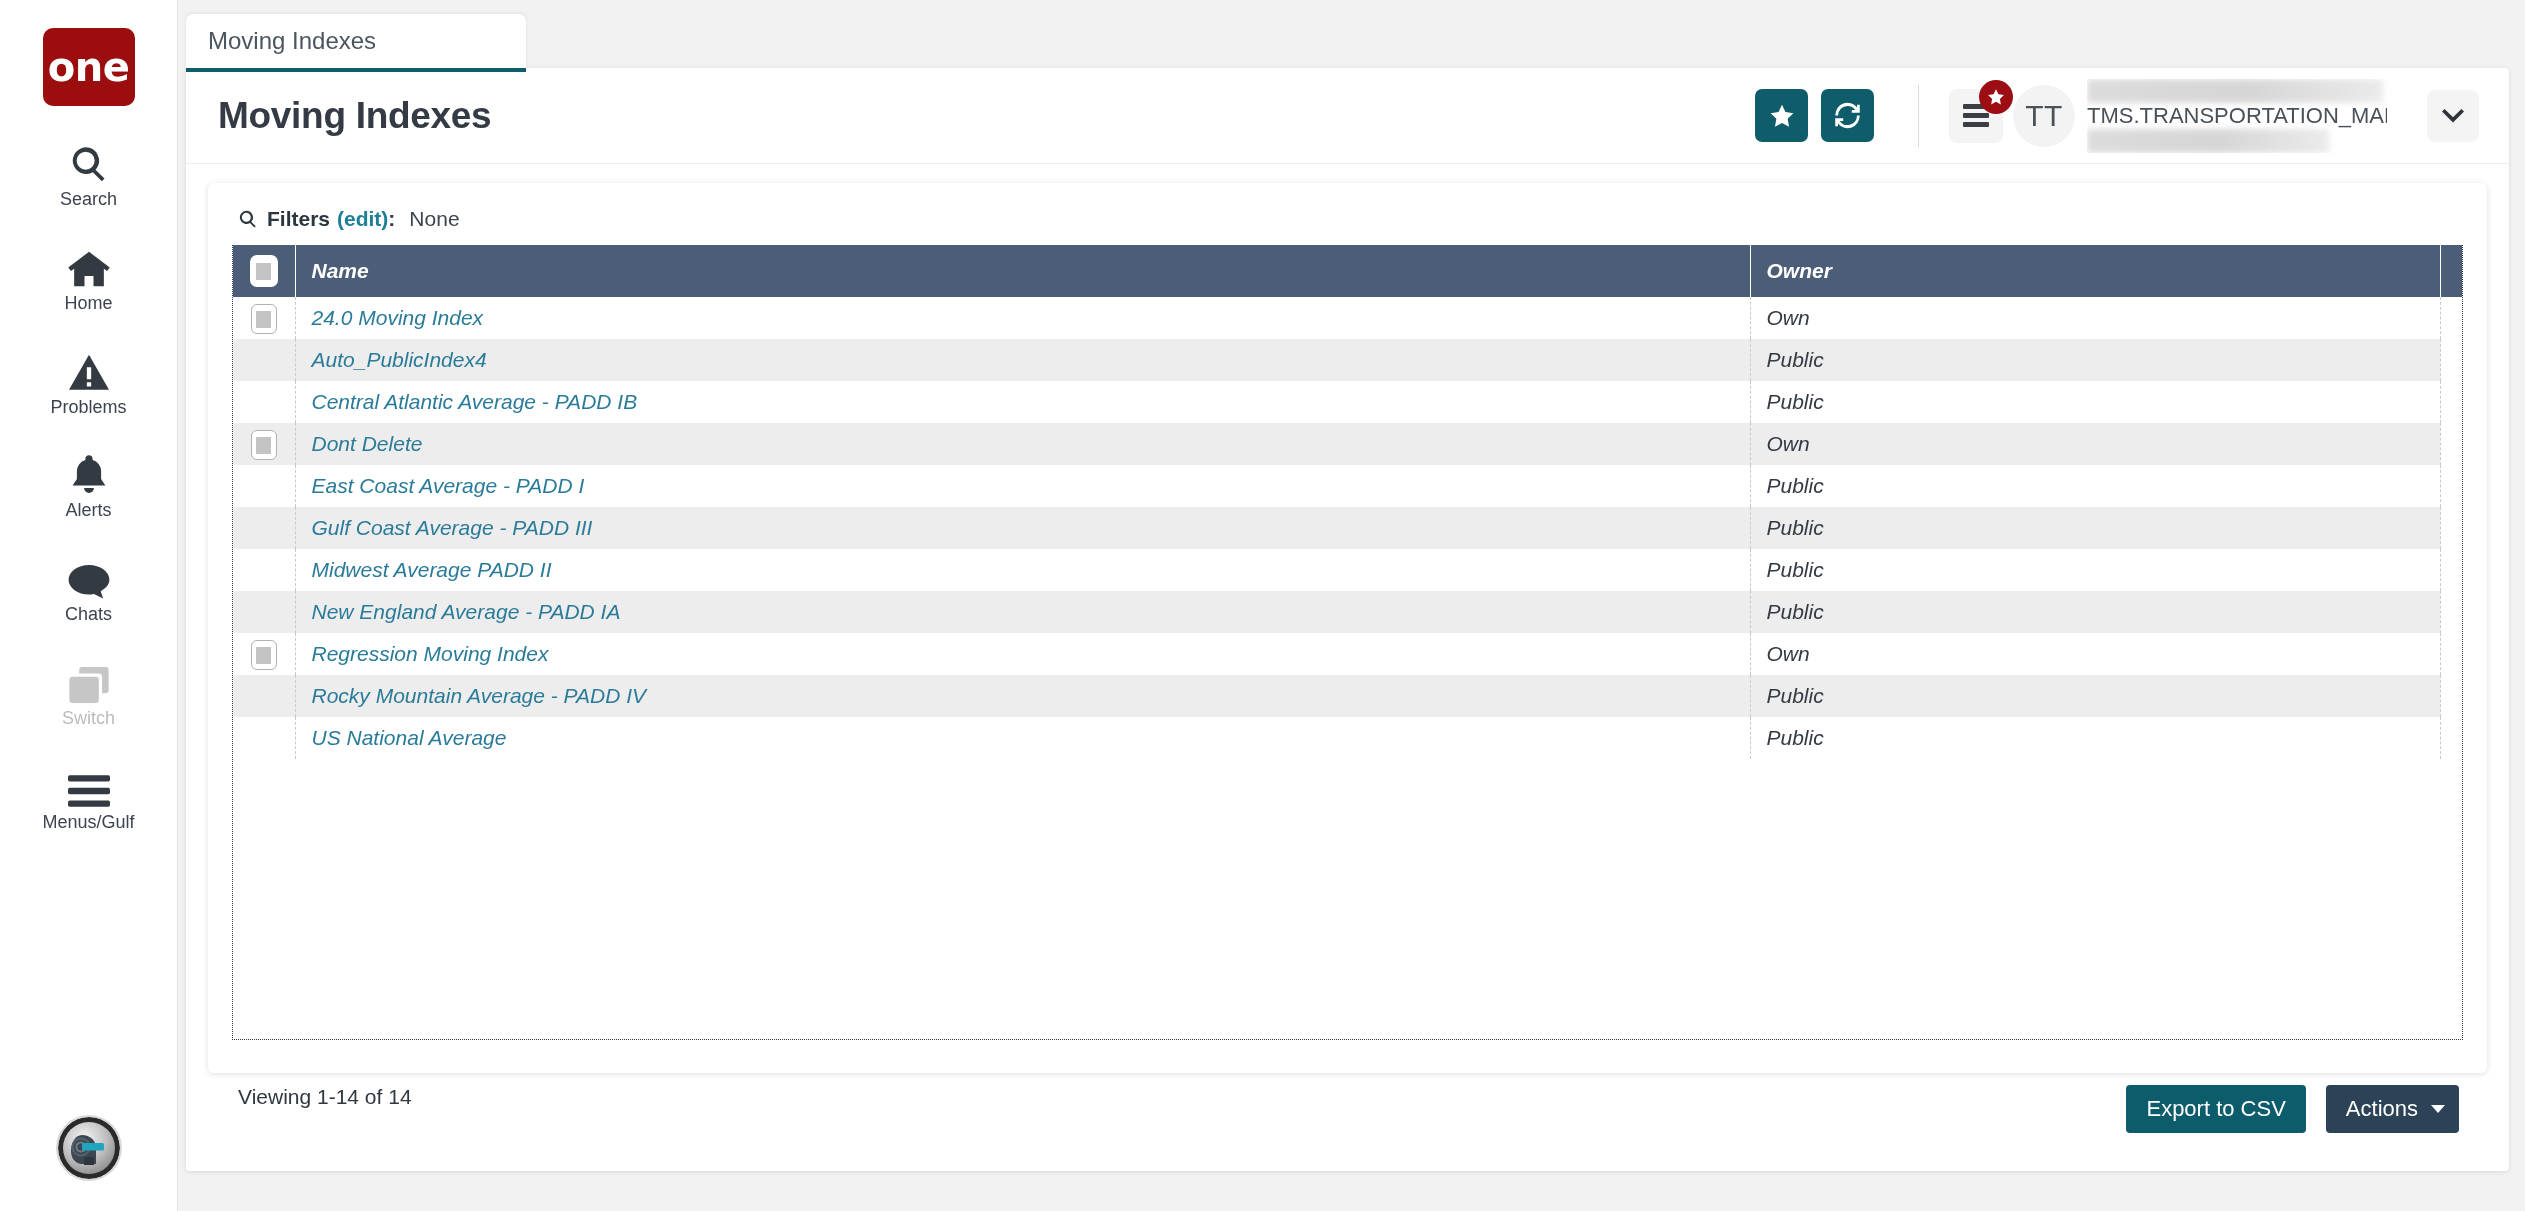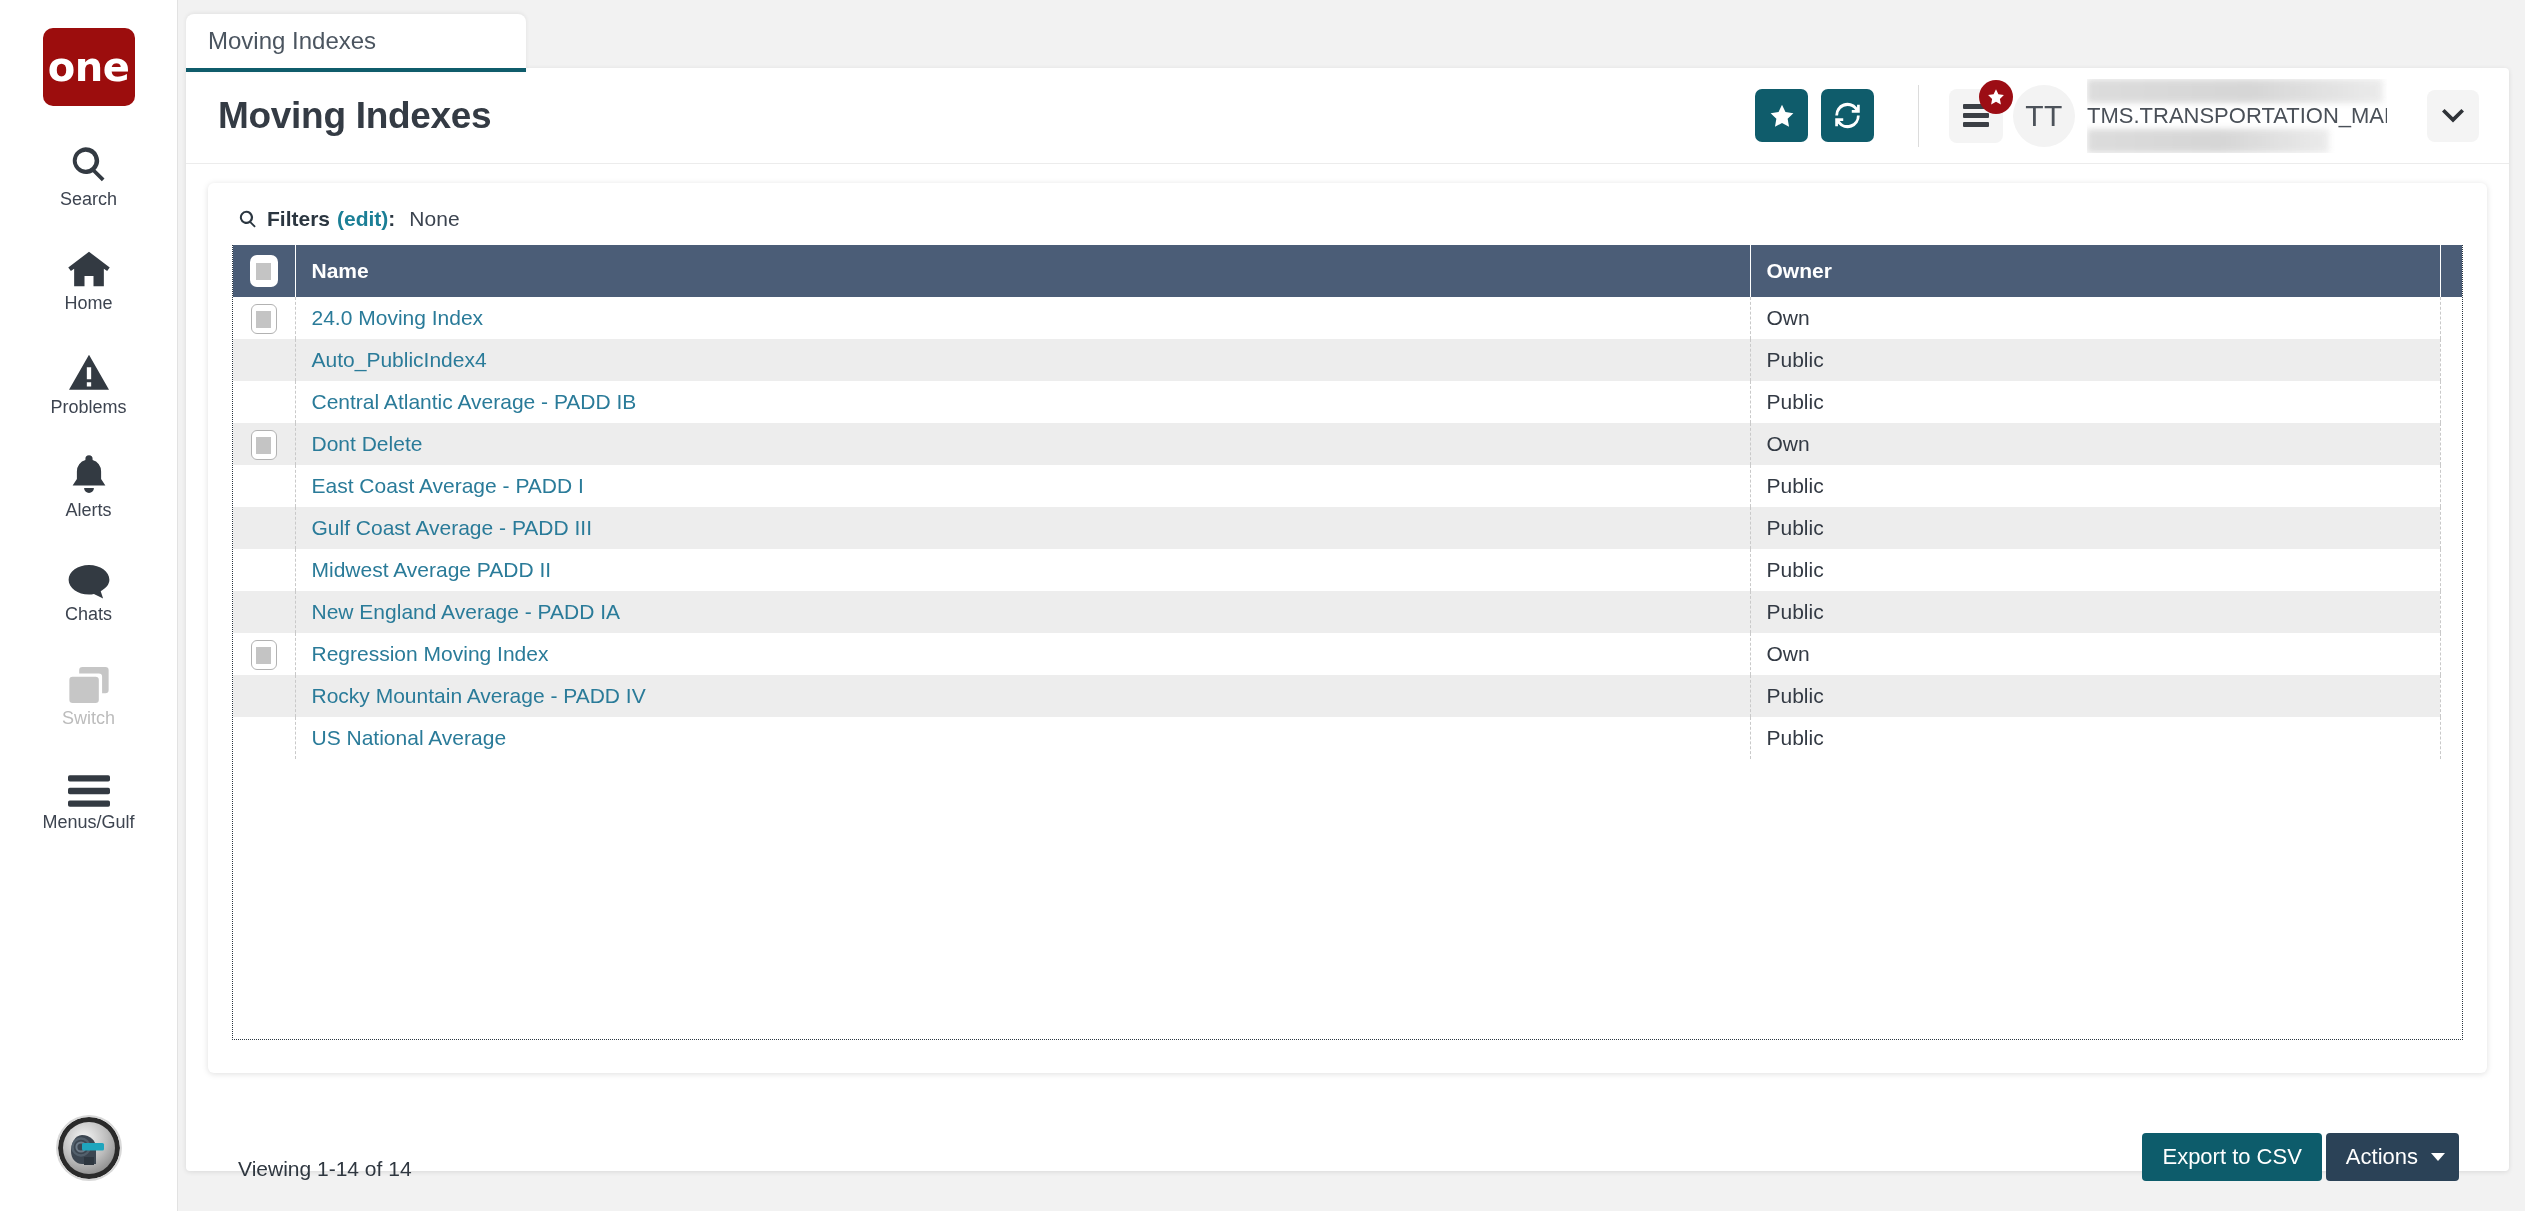--- a/index.html
+++ b/index.html
@@ -270,20 +270,21 @@
     border: 1px dotted #2b3640;
     border-top: none;
     height: 795px;
     position: relative;
     overflow: hidden;
   }
   table.grid {
     width: 100%;
     border-collapse: collapse;
     table-layout: fixed;
+    font-style: italic;
   }
   table.grid thead th {
     background: #4b5d77;
     color: #ffffff;
     font-size: 21px;
     font-weight: bold;
     text-align: left;
     height: 52px;
     padding: 0 0 0 16px;
     border-right: 1px solid #ffffff;
@@ -331,22 +332,23 @@
     background: #ffffff;
     border-radius: 7px;
   }
 
   
   #grid-footer {
     position: absolute;
     left: 0; right: 0; bottom: -108px;
     height: 96px;
     display: flex;
-    align-items: flex-end;
+    align-items: flex-start;
     padding: 0 28px 0 30px;
+    gap: 16px;
   }
   #viewing-text { font-size: 21px; color: #2f3740; }
   #footer-spacer { flex: 1 1 auto; }
   .btn {
     height: 48px;
     border-radius: 4px;
     color: #ffffff;
     font-size: 22px;
     display: flex; align-items: center; justify-content: center;
     padding: 0 20px;

